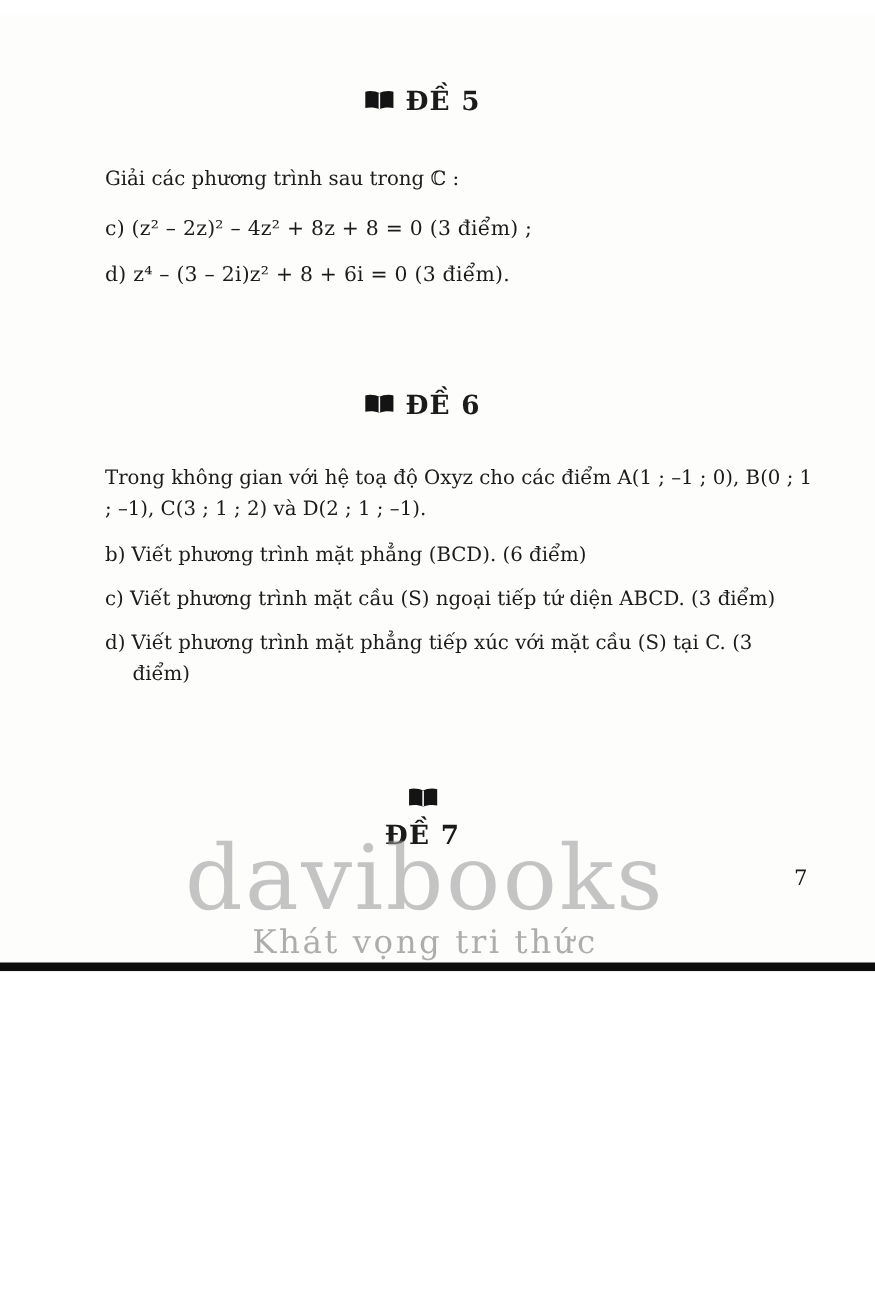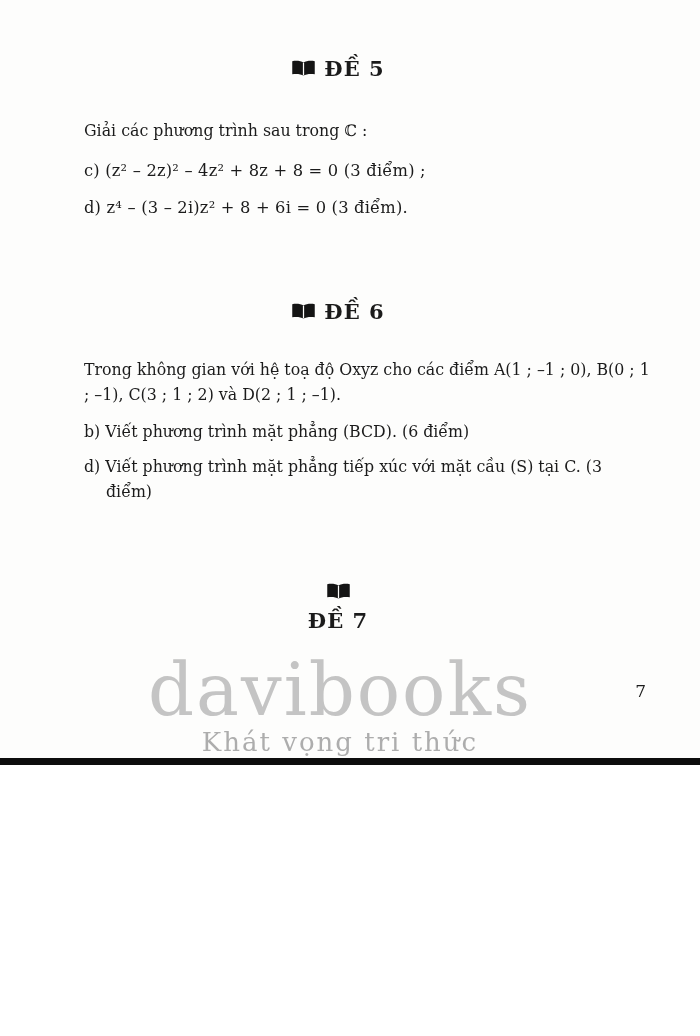--- a/index.html
+++ b/index.html
@@ -5,21 +5,21 @@
   * { margin: 0; padding: 0; box-sizing: border-box; }
   html, body { background: #ffffff; }
   body {
     font-family: "DejaVu Serif", "Liberation Serif", serif;
     color: #1b1b1b;
   }
   .page {
     position: relative;
     width: 700px;
     height: 765px;
-    margin: 0 auto;
+    margin: 12px auto;
     background: #fdfdfc;
     overflow: hidden;
   }
   .content {
     padding: 54px 48px 0 84px;
   }
   .de-heading {
     display: flex;
     align-items: center;
     justify-content: center;
@@ -129,20 +129,21 @@
           <svg width="25" height="17" viewBox="0 0 24 16" aria-hidden="true">
             <path d="M12 2.2 C9.5 0.7 4.5 0.2 1.2 1.1 L1.2 13.6 C4.5 12.8 9.5 13.2 12 14.7 C14.5 13.2 19.5 12.8 22.8 13.6 L22.8 1.1 C19.5 0.2 14.5 0.7 12 2.2 Z" fill="#141414"></path>
             <line x1="12" y1="2.4" x2="12" y2="14.5" stroke="#fdfdfc" stroke-width="1.2"></line>
           </svg>
         </span>
         <span>ĐỀ 6</span>
       </h2>
       <p class="intro">Trong không gian với hệ toạ độ Oxyz cho các điểm A(1 ; –1 ; 0), B(0 ; 1 ; –1), C(3 ; 1 ; 2) và D(2 ; 1 ; –1).</p>
       <div class="item-list">
         <p class="list-item">b) Viết phương trình mặt phẳng (BCD). (6 điểm)</p>
+        <p class="list-item">c) Viết phương trình mặt cầu (S) ngoại tiếp tứ diện ABCD. (3 điểm)</p>
         <p class="list-item">d) Viết phương trình mặt phẳng tiếp xúc với mặt cầu (S) tại C. (3 điểm)</p>
       </div>
     </div>
 
     <div class="section section-de7">
       <h2 class="de-heading">
         <span class="book-icon">
           <svg width="25" height="17" viewBox="0 0 24 16" aria-hidden="true">
             <path d="M12 2.2 C9.5 0.7 4.5 0.2 1.2 1.1 L1.2 13.6 C4.5 12.8 9.5 13.2 12 14.7 C14.5 13.2 19.5 12.8 22.8 13.6 L22.8 1.1 C19.5 0.2 14.5 0.7 12 2.2 Z" fill="#141414"></path>
             <line x1="12" y1="2.4" x2="12" y2="14.5" stroke="#fdfdfc" stroke-width="1.2"></line>

